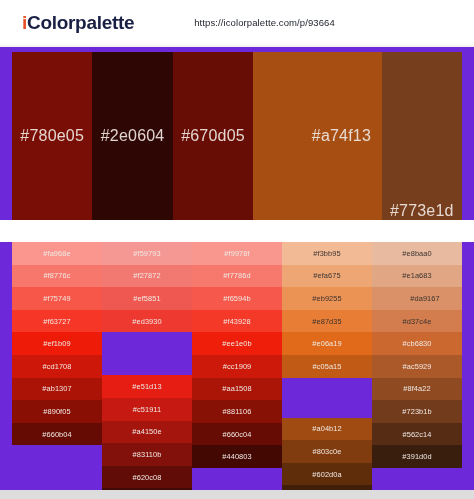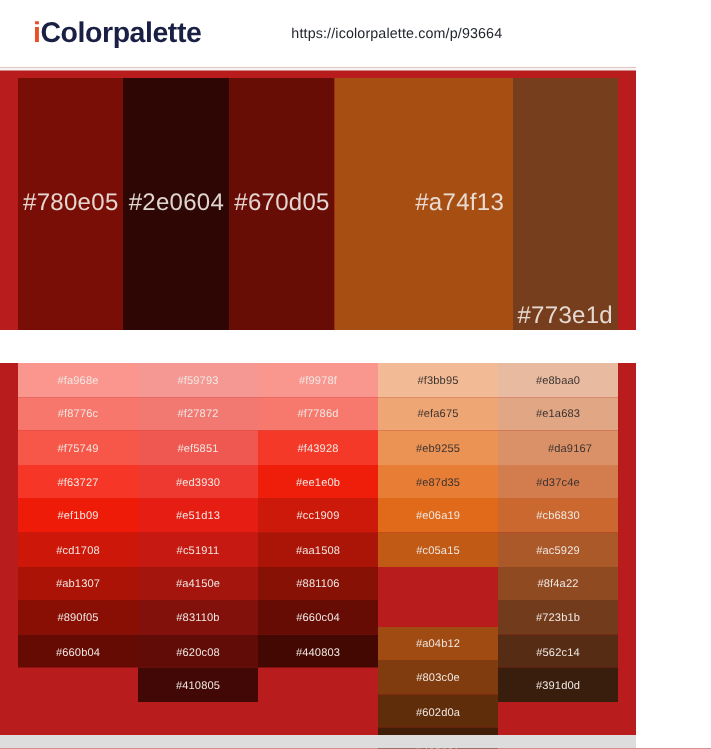--- a/index.html
+++ b/index.html
@@ -8,23 +8,23 @@
   }
   body {
     width: 474px;
     height: 499px;
     background: #ffffff;
     font-family: "Liberation Sans", sans-serif;
     overflow: hidden;
   }
   .page {
     position: relative;
-    width: 424px;
+    width: 474px;
     height: 499px;
-    background: #b91c1c;
+    background: #6d28d9;
     box-sizing: border-box;
   }
 
   
   .header {
     height: 45px;
     display: flex;
     align-items: center;
     background: #ffffff;
     padding: 0 14px 0 22px;
@@ -192,21 +192,21 @@
         </div>
         <div class="cell dark" style="background: rgb(242, 120, 114);">
           <span class="hexlabel">#f27872</span>
         </div>
         <div class="cell dark" style="background: rgb(239, 88, 81);">
           <span class="hexlabel">#ef5851</span>
         </div>
         <div class="cell dark" style="background: rgb(237, 57, 48);">
           <span class="hexlabel">#ed3930</span>
         </div>
-        <div class="cell dark" style="background: rgb(229, 29, 19);">
+        <div class="cell dark" style="background: rgb(229, 29, 19); margin-top: 43px;">
           <span class="hexlabel">#e51d13</span>
         </div>
         <div class="cell dark" style="background: rgb(197, 25, 17);">
           <span class="hexlabel">#c51911</span>
         </div>
         <div class="cell dark" style="background: rgb(164, 21, 14); text-align: center;">
           <span class="hexlabel">#a4150e</span>
         </div>
         <div class="cell dark" style="background: rgb(131, 17, 11);">
           <span class="hexlabel">#83110b</span>
@@ -218,20 +218,23 @@
           <span class="hexlabel">#410805</span>
         </div>
       </div>
       <div class="grid-col">
         <div class="cell dark" style="background: rgb(249, 151, 143);">
           <span class="hexlabel">#f9978f</span>
         </div>
         <div class="cell dark" style="background: rgb(247, 120, 109);">
           <span class="hexlabel">#f7786d</span>
         </div>
+        <div class="cell dark" style="background: rgb(246, 89, 75);">
+          <span class="hexlabel">#f6594b</span>
+        </div>
         <div class="cell dark" style="background: rgb(244, 57, 40);">
           <span class="hexlabel">#f43928</span>
         </div>
         <div class="cell dark" style="background: rgb(238, 30, 11);">
           <span class="hexlabel">#ee1e0b</span>
         </div>
         <div class="cell dark" style="background: rgb(204, 25, 9);">
           <span class="hexlabel">#cc1909</span>
         </div>
         <div class="cell dark" style="background: rgb(170, 21, 8);">

